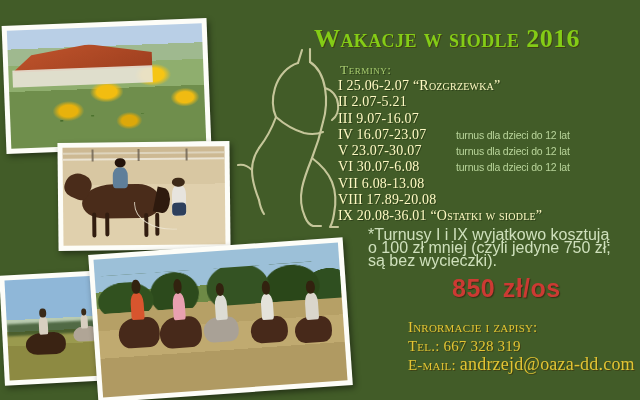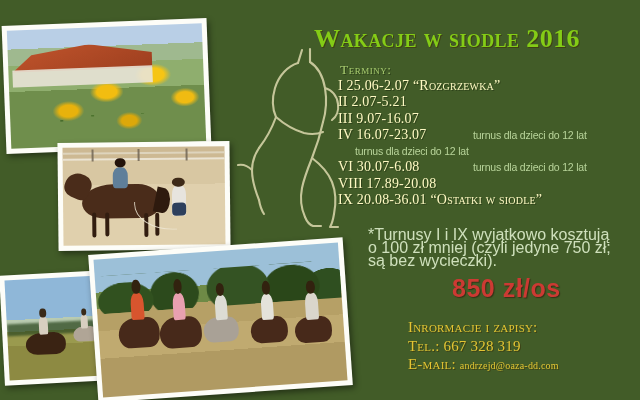--- a/index.html
+++ b/index.html
@@ -157,42 +157,42 @@
     height:16.3px;display:flex;align-items:flex-start;white-space:nowrap;
   }
   .sdate{
     color:#fef9c3;font-size:14px;line-height:16px;
     font-variant:small-caps;letter-spacing:.2px;
     text-shadow:1px 1px 0 rgba(25,40,12,.5);
   }
   .snote{
     color:#b8d49a;font-size:10.5px;line-height:17px;
     font-family:"Liberation Sans",sans-serif;
-    margin-left:17px;letter-spacing:-.2px;
+    margin-left:0;letter-spacing:-.2px;
   }
   .srow.has-note .sdate{min-width:118px;}
   .footnote{
     position:absolute;left:368px;top:228px;width:252px;
     font-family:"Liberation Sans",sans-serif;
     font-size:16px;line-height:13px;color:#cfe0bc;
   }
   .price{
     position:absolute;left:452px;top:274px;
     font-family:"Liberation Sans",sans-serif;
     font-size:25px;font-weight:700;color:#cc3a33;letter-spacing:.5px;
     text-shadow:1px 1px 1px rgba(40,10,5,.5);
   }
   .contact{position:absolute;left:408px;top:318px;width:220px;}
   .contact div{
     color:#e2c433;font-size:15px;line-height:18.5px;
     font-variant:small-caps;letter-spacing:.2px;white-space:nowrap;
     text-shadow:1px 1px 0 rgba(55,38,0,.5);
   }
   .contact .email-addr{
-    font-variant:normal;font-size:10px;color:#e2c433;
+    font-variant:normal;font-size:18px;color:#e2c433;
   }
 </style>
 </head>
 <body>
 
 <div class="poster">
 
   <svg class="horse-art" viewBox="0 0 140 190" fill="none" stroke="#ddd9ae" stroke-width="2.1" stroke-linecap="round" stroke-linejoin="round">
     <path d="M74 6 L70 19 M82 5 L82 18"></path>
     <path d="M70 19 C60 22 51 31 47 44 C44 54 44 64 48 73"></path>
@@ -278,25 +278,29 @@
         <span class="sdate">II 2.07-5.21</span>
       </div>
       <div class="srow">
         <span class="sdate">III 9.07-16.07</span>
       </div>
       <div class="srow has-note">
         <span class="sdate">IV 16.07-23.07</span>
         <span class="snote">turnus dla dzieci do 12 lat</span>
       </div>
       <div class="srow has-note">
+        <span class="sdate">V 23.07-30.07</span>
         <span class="snote">turnus dla dzieci do 12 lat</span>
       </div>
       <div class="srow has-note">
         <span class="sdate">VI 30.07-6.08</span>
         <span class="snote">turnus dla dzieci do 12 lat</span>
+      </div>
+      <div class="srow">
+        <span class="sdate">VII 6.08-13.08</span>
       </div>
       <div class="srow">
         <span class="sdate">VIII 17.89-20.08</span>
       </div>
       <div class="srow">
         <span class="sdate">IX 20.08-36.01 “Ostatki w siodle”</span>
       </div>
     </div>
 
   <div class="footnote">*Turnusy I i IX wyjątkowo kosztują o 100 zł mniej (czyli jedyne 750 zł; są bez wycieczki).</div>

